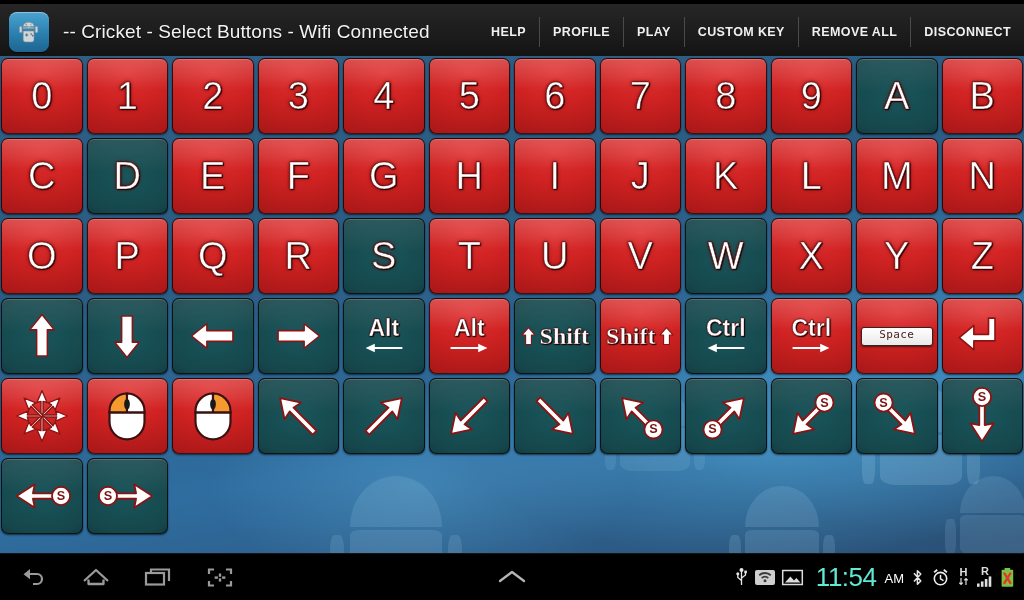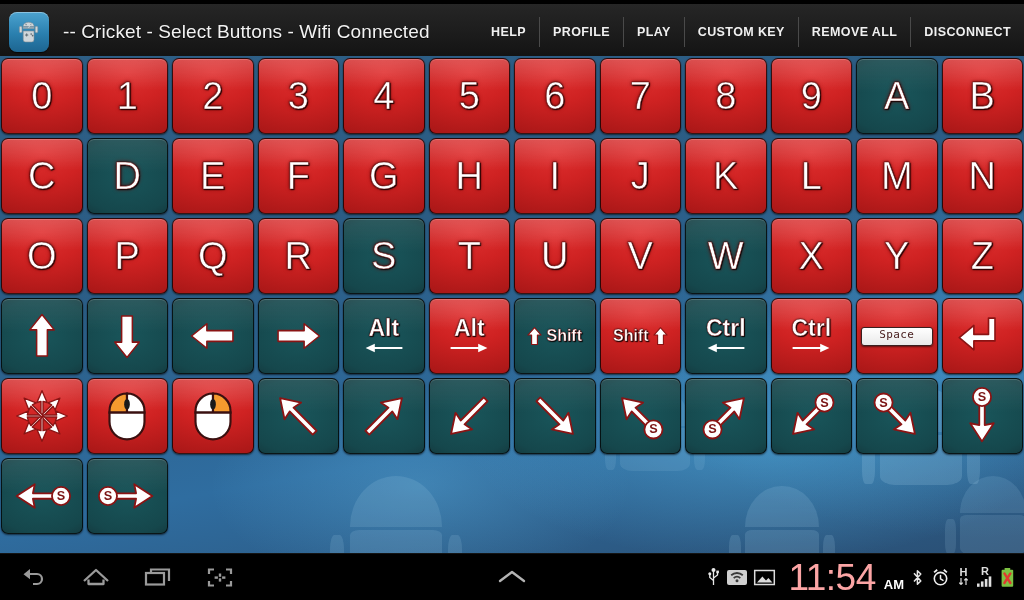--- a/index.html
+++ b/index.html
@@ -110,22 +110,23 @@
     color: #fff; font-size: 23px; font-weight: bold; line-height: 1;
     text-shadow: 0 0 2px #000, 1px 1px 1px rgba(0,0,0,.9);
     -webkit-text-stroke: .5px rgba(110,10,10,.8);
   }
   .key .stack .sub { display: block; }
   
   .key .inline {
     display: flex; align-items: center; justify-content: center; gap: 4px;
   }
   .key .inline .word {
-    color: #fff; font-size: 16px; font-weight: bold;
+    color: #fff; font-size: 24px; font-weight: bold;
     text-shadow: 0 0 2px #000, 1px 1px 1px rgba(0,0,0,.9);
+    font-family: Liberation Serif, serif;
     -webkit-text-stroke: .5px rgba(110,10,10,.8);
   }
   
   .spacebar {
     width: 72px; height: 19px; border-radius: 3px;
     background: linear-gradient(#ffffff, #e9e9e9);
     border: 1px solid #3a2020;
     display: flex; align-items: flex-start; justify-content: center;
     box-shadow: 0 1px 2px rgba(0,0,0,.55);
   }
@@ -141,24 +142,24 @@
     background: #000; display: flex; align-items: center;
     border-top: 1px solid #141414;
   }
   #nav-left { display: flex; align-items: center; gap: 22px; padding-left: 14px; }
   .nav-btn { width: 40px; height: 34px; display: flex; align-items: center; justify-content: center; }
   #nav-center { position: absolute; left: 0; right: 0; display: flex; justify-content: center; pointer-events: none; }
   #statusbar {
     margin-left: auto; display: flex; align-items: center; gap: 7px; padding-right: 9px;
   }
   #clock {
-    color: #fca5a5; font-size: 37px; font-weight: 300; letter-spacing: -.5px;
+    color: #5eead4; font-size: 26px; font-weight: 300; letter-spacing: -.5px;
     margin: 0 2px 0 6px; line-height: 1;
   }
-  #ampm { color: #fff; font-size: 13px; font-weight: bold; margin-left: -1px; align-self: flex-end; padding-bottom: 4px; }
+  #ampm { color: #fff; font-size: 13px; font-weight: normal; margin-left: -1px; align-self: flex-end; padding-bottom: 4px; }
   .hr-stack { display: flex; flex-direction: column; align-items: center; line-height: .9; }
   .hr-stack .ltr { color: #ddd; font-size: 11px; font-weight: bold; }
 </style>
 </head>
 <body>
 
 <div id="app">
 
   <div id="titlebar">
     <div id="app-icon">

